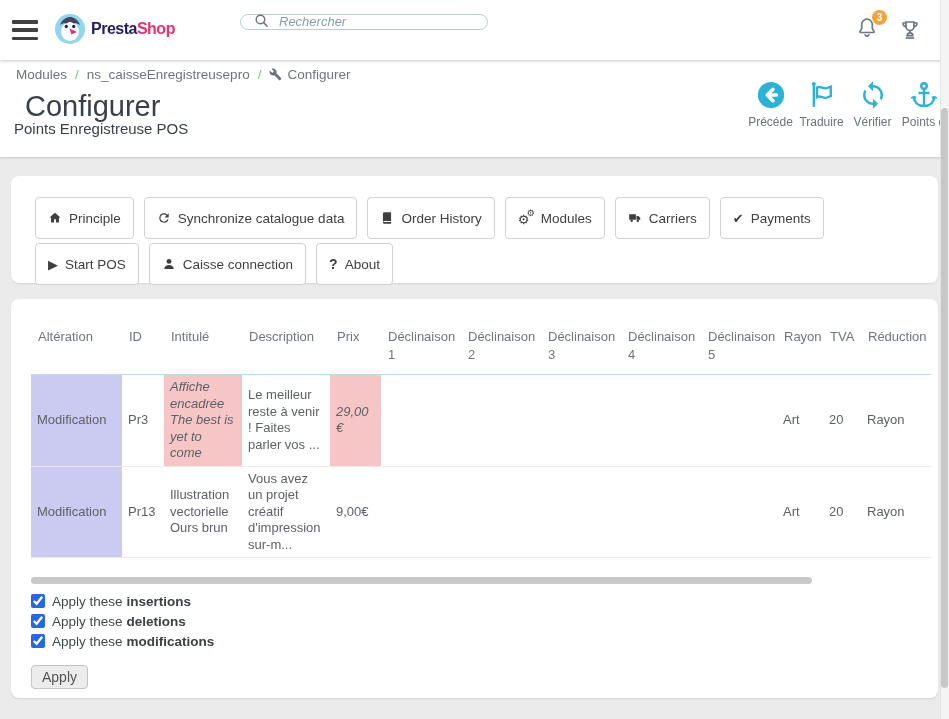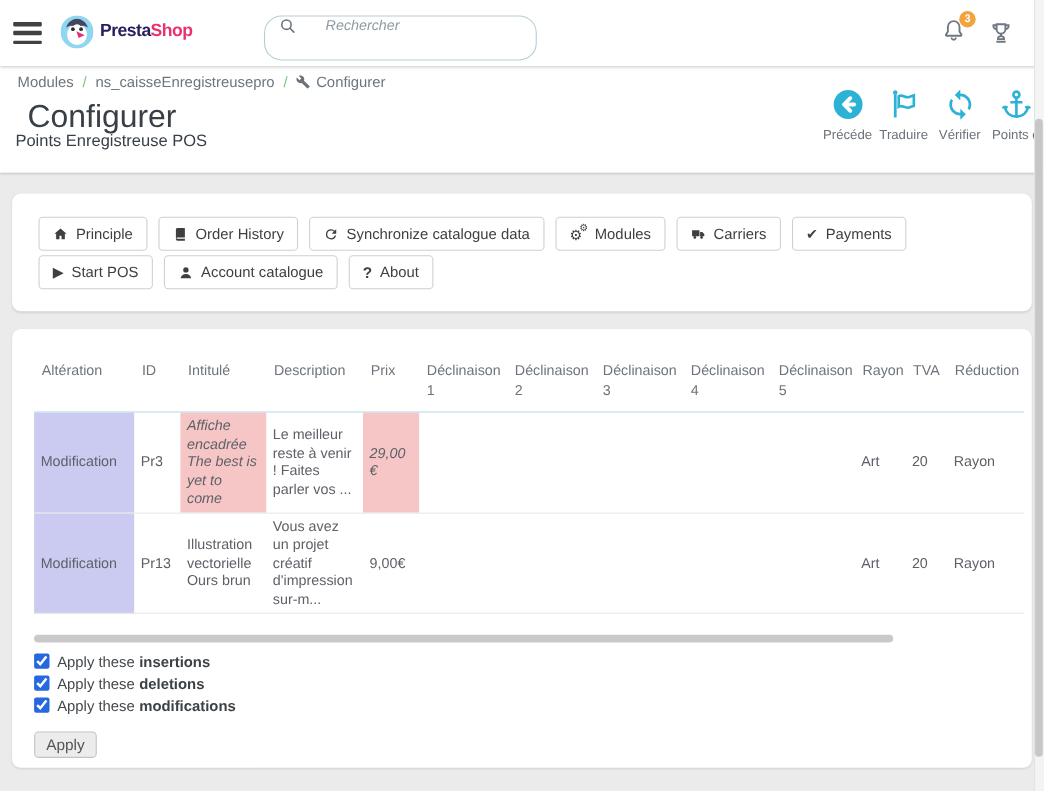--- a/index.html
+++ b/index.html
@@ -11,23 +11,23 @@
 
   
   .topbar { position:absolute; top:0; left:0; width:100%; height:60px; background:#fff;
             box-shadow:0 1px 3px rgba(0,0,0,.22); z-index:6; }
   .burger { position:absolute; left:12px; top:20px; width:26px; height:20px; cursor:pointer;
             display:flex; flex-direction:column; justify-content:space-between; }
   .burger i { display:block; height:3.5px; background:#414141; border-radius:1px; }
   .logo { position:absolute; left:55px; top:14px; display:flex; align-items:center; gap:6px; }
   .wordmark { font-size:16px; font-weight:700; letter-spacing:-0.5px; }
   .wm1 { color:#261c5e; } .wm2 { color:#e8326d; }
-  .search { position:absolute; left:240px; top:14px; width:248px; height:41px;
+  .search { position:absolute; left:240px; top:14px; width:248px; height:16px;
             border:1px solid #b7ced6; border-radius:16px; background:#fff;
-            display:flex; align-items:flex-start; gap:26px; padding:0 12px; }
+            display:flex; align-items:flex-end; gap:9px; padding:0 12px; }
   .search input { border:none; outline:none; flex:1; font-size:13px; color:#333;
                   font-family:inherit; background:transparent; }
   .search input::placeholder { font-style:italic; color:#8b9ba4; }
   .top-right { position:absolute; right:27px; top:0; height:60px; display:flex; align-items:center; gap:19px; }
   .viewshop { display:flex; align-items:center; gap:10px; font-size:15px; color:#363c44; cursor:pointer; }
   .bellwrap { position:relative; cursor:pointer; }
   .badge { position:absolute; top:-6px; right:-8px; background:#f2a33c; color:#fff;
            font-size:10px; font-weight:700; width:15px; height:15px; border-radius:50%;
            display:flex; align-items:center; justify-content:center; }
 
@@ -45,21 +45,21 @@
   .hdr-actions { position:absolute; left:745px; top:80px; display:flex; z-index:5; }
   .ha { width:51px; display:flex; flex-direction:column; align-items:center; cursor:pointer; overflow:hidden; }
   .ha svg { width:30px; height:30px; flex:none; }
   .ha .lbl { margin-top:5px; font-size:12px; color:#6b727a; white-space:nowrap; }
 
   
   .panel { position:absolute; left:11px; width:927px; background:#fff; border-radius:8px;
            box-shadow:0 1px 2px rgba(0,0,0,.10); }
   .panel-tabs { top:176px; height:107px; padding:21px 24px; display:flex; flex-wrap:wrap;
                 gap:4px 10px; align-content:flex-start; }
-  .tabbtn { height:31px; border:1px solid #cfd0d0; border-radius:4px; background:#fff;
+  .tabbtn { height:42px; border:1px solid #cfd0d0; border-radius:4px; background:#fff;
             display:inline-flex; align-items:center; gap:7px; padding:0 12px;
             font-size:13.5px; color:#3f3f3f; font-family:inherit; cursor:pointer; }
   .tabbtn svg { width:14px; height:14px; fill:#3f3f3f; flex:none; }
   .glyph { font-size:13px; line-height:1; color:#3f3f3f; }
   .glyph.q { font-weight:700; font-size:14px; }
   .gears { position:relative; display:inline-block; width:16px; height:15px; }
   .gears .g1 { position:absolute; left:0; top:1px; font-size:13px; }
   .gears .g2 { position:absolute; left:9px; top:-3px; font-size:9px; }
 
   
@@ -190,30 +190,30 @@
 
   <div class="panel panel-tabs">
     <button class="tabbtn">
       <svg viewBox="0 0 24 24">
           <path d="M12 3 2.6 11.2h2.6v8.6h5.2v-5.6h3.2v5.6h5.2v-8.6h2.6z"></path>
         </svg>
       <span>Principle</span>
     </button>
     <button class="tabbtn">
       <svg viewBox="0 0 24 24">
+          <path d="M17.65 6.35A7.95 7.95 0 0 0 12 4a8 8 0 1 0 7.73 10h-2.08A6 6 0 1 1 12 6c1.66 0 3.14.69 4.22 1.78L13 11h7V4z"></path>
+        </svg>
+      <span>Synchronize catalogue data</span>
+    </button>
+    <button class="tabbtn">
+      <svg viewBox="0 0 24 24">
           <path d="M7 2h11a1 1 0 0 1 1 1v14H7.5A2.5 2.5 0 0 0 5 19.5v-15A2.5 2.5 0 0 1 7 2z"></path>
           <path d="M5 19.5A2.5 2.5 0 0 0 7.5 22H19v-3H7.5a1.5 1.5 0 0 1-1.5-1.5z"></path>
         </svg>
       <span>Order History</span>
-    </button>
-    <button class="tabbtn">
-      <svg viewBox="0 0 24 24">
-          <path d="M17.65 6.35A7.95 7.95 0 0 0 12 4a8 8 0 1 0 7.73 10h-2.08A6 6 0 1 1 12 6c1.66 0 3.14.69 4.22 1.78L13 11h7V4z"></path>
-        </svg>
-      <span>Synchronize catalogue data</span>
     </button>
     <button class="tabbtn">
       <span class="gears">
           <span class="g1">⚙</span>
           <span class="g2">⚙</span>
         </span>
       <span>Modules</span>
     </button>
     <button class="tabbtn">
       <svg viewBox="0 0 24 24">
@@ -230,21 +230,21 @@
     </button>
     <button class="tabbtn">
       <span class="glyph">▶</span>
       <span>Start POS</span>
     </button>
     <button class="tabbtn">
       <svg viewBox="0 0 24 24">
           <circle cx="12" cy="7.5" r="4.2"></circle>
           <path d="M3.8 20.5c.5-4.2 3.7-6.8 8.2-6.8s7.7 2.6 8.2 6.8z"></path>
         </svg>
-      <span>Account catalogue</span>
+      <span>Caisse connection</span>
     </button>
     <button class="tabbtn">
       <span class="glyph q">?</span>
       <span>About</span>
     </button>
   </div>
 
   <div class="panel panel-table">
     <table class="diff">
       <colgroup>

